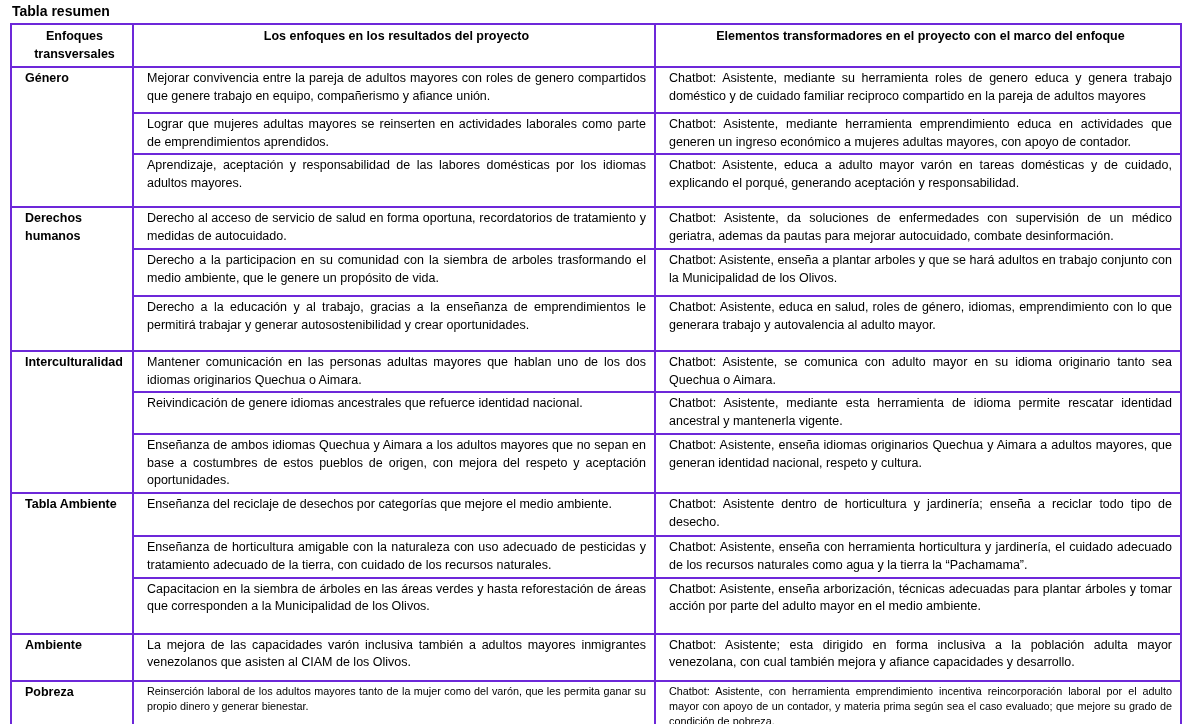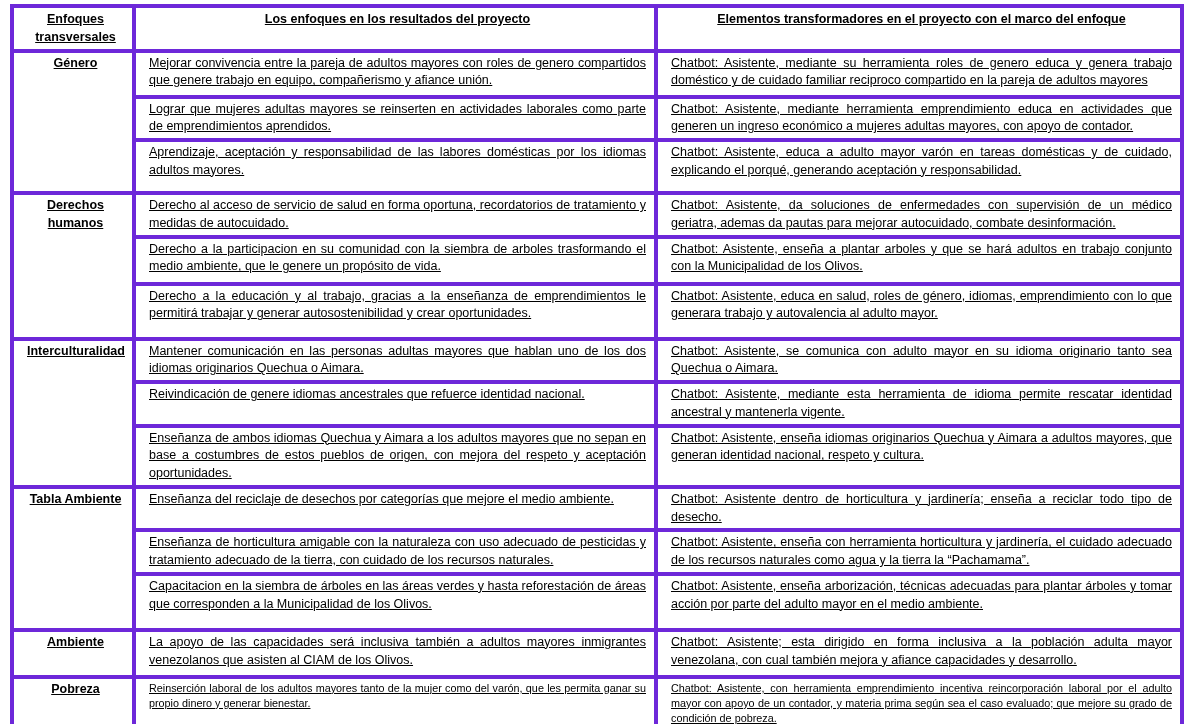--- a/index.html
+++ b/index.html
@@ -26,53 +26,53 @@
   table.summary {
     border-collapse: collapse;
     width: 1170px;
     table-layout: fixed;
     border: 2px solid #000;
   }
   table.summary col.c-cat { width: 122px; }
   table.summary col.c-res { width: 522px; }
   table.summary col.c-ele { width: 526px; }
   table.summary th, table.summary td {
-    border: 4px solid #6d28d9;
+    border: 2px solid #6d28d9;
     vertical-align: top;
     padding: 2px 8px 2px 13px;
     font-size: 12.5px;
     line-height: 1.42;
     box-sizing: border-box;
     overflow: hidden;
-    text-decoration: underline;
   }
   table.summary th {
     font-weight: bold;
     text-align: center;
     padding-top: 3px;
     height: 40px;
   }
   td.category {
     font-weight: bold;
-    text-align: center;
+    text-align: left;
     padding-top: 4px;
   }
   td.cell-text {
     text-align: justify;
     text-justify: inter-word;
   }
   tr.small-row td.cell-text {
     font-size: 10.8px;
     line-height: 1.4;
   }
 </style>
 </head>
 <body>
 
 <div class="page">
+  <p class="doc-title">Tabla resumen</p>
 
   <table class="summary">
     <colgroup>
       <col class="c-cat">
         <col class="c-res">
         <col class="c-ele">
     </colgroup>
     <thead>
       <tr>
         <th>Enfoques transversales</th>
@@ -133,21 +133,21 @@
         <td class="cell-text">Enseñanza de horticultura amigable con la naturaleza con uso adecuado de pesticidas y tratamiento adecuado de la tierra, con cuidado de los recursos naturales.</td>
         <td class="cell-text">Chatbot: Asistente, enseña con herramienta horticultura y jardinería, el cuidado adecuado de los recursos naturales como agua y la tierra la “Pachamama”.</td>
       </tr>
       <tr style="height:56px">
         <td class="cell-text">Capacitacion en la siembra de árboles en las áreas verdes y hasta reforestación de áreas que corresponden a la Municipalidad de los Olivos.</td>
         <td class="cell-text">Chatbot: Asistente, enseña arborización, técnicas adecuadas para plantar árboles y tomar acción por parte del adulto mayor en el medio ambiente.</td>
       </tr>
 
       <tr style="height:47px">
         <td class="category">Ambiente</td>
-        <td class="cell-text">La apoyo de las capacidades será inclusiva también a adultos mayores inmigrantes venezolanos que asisten al CIAM de los Olivos.</td>
+        <td class="cell-text">La mejora de las capacidades varón inclusiva también a adultos mayores inmigrantes venezolanos que asisten al CIAM de los Olivos.</td>
         <td class="cell-text"> Chatbot: Asistente; esta dirigido en forma inclusiva a la población adulta mayor venezolana, con cual también mejora y afiance capacidades y desarrollo.</td>
       </tr>
 
       <tr class="small-row" style="height:63px">
         <td class="category">Pobreza</td>
         <td class="cell-text">Reinserción laboral de los adultos mayores tanto de la mujer como del varón, que les permita ganar su propio dinero y generar bienestar.</td>
         <td class="cell-text">Chatbot: Asistente, con herramienta emprendimiento incentiva reincorporación laboral por el adulto mayor con apoyo de un contador, y materia prima según sea el caso evaluado; que mejore su grado de condición de pobreza.</td>
       </tr>
     </tbody>
   </table>

